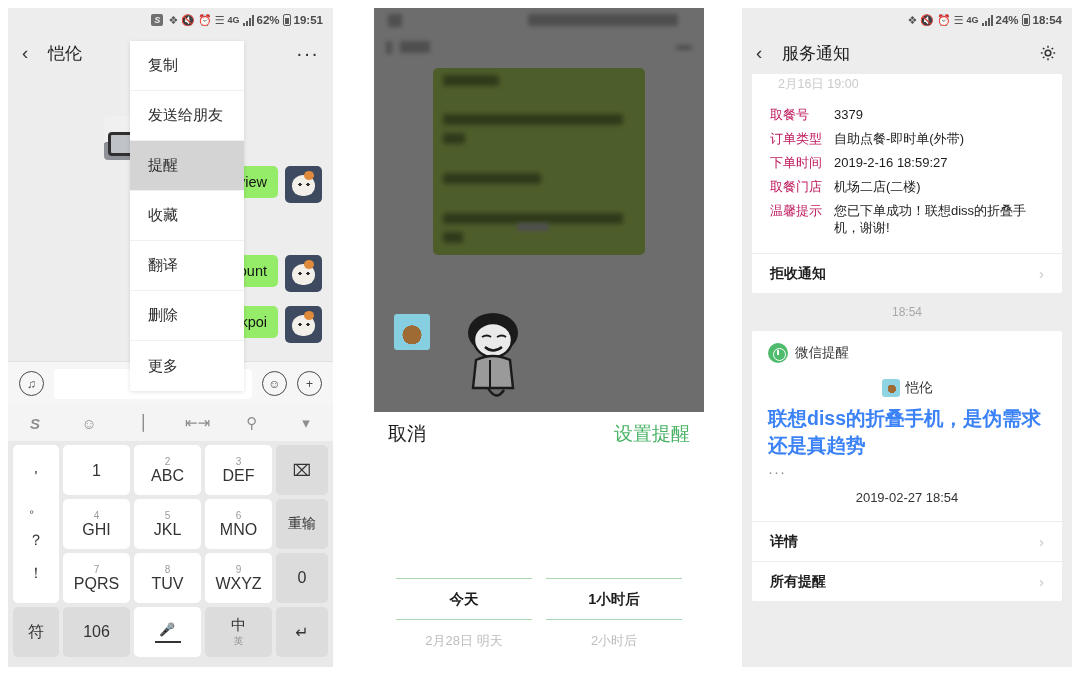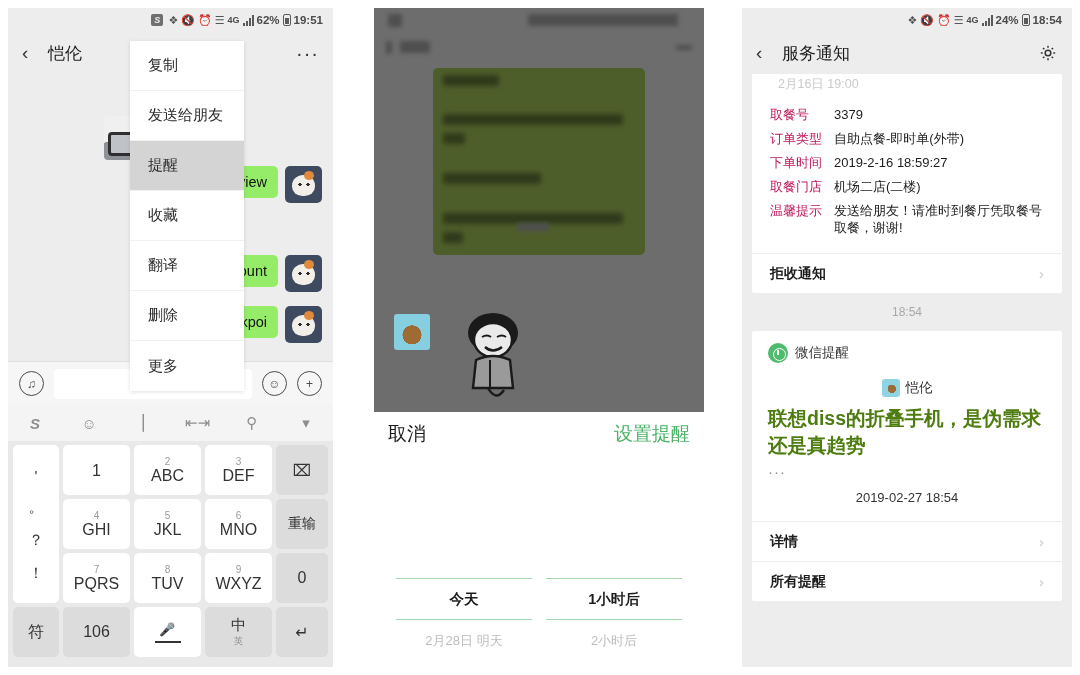--- a/index.html
+++ b/index.html
@@ -160,21 +160,21 @@
   .src-row { display:flex; align-items:center; gap:7px; padding:12px 16px 4px 16px; }
   .clock-ico { width:20px; height:20px; border-radius:50%; background:#4fbb6c; position:relative; flex:none; }
   .clock-ico:before{content:"";position:absolute;left:4.5px;top:4.5px;width:11px;height:11px;
     border:1.4px solid #fff;border-radius:50%;}
   .clock-ico:after{content:"";position:absolute;left:9.3px;top:7px;width:1.4px;height:5px;background:#fff;}
   .src-name { font-size:13.5px; color:#353535; }
   .author-row { display:flex; align-items:center; justify-content:center; gap:6px; padding:12px 0 6px 0; }
   .author-ava { width:18px; height:18px; border-radius:3px;
     background: radial-gradient(circle at 55% 55%, #9d6b33 0 30%, #8fd4e3 31% 100%); flex:none; }
   .author-name { font-size:13.5px; color:#2a2a2a; }
-  .art-title { font-size:19.5px; line-height:27px; color:#4d7c0f; font-weight:bold; padding:2px 16px 0 16px; }
+  .art-title { font-size:19.5px; line-height:27px; color:#3b82f6; font-weight:bold; padding:2px 16px 0 16px; }
   .ellip { font-size:15px; color:#8e8e8e; padding:4px 16px 0 16px; letter-spacing:1px; }
   .art-ts { text-align:center; font-size:13px; color:#333; padding:10px 0 16px 0; }
   .gear { width:20px; height:20px; position:relative; }
   .gear svg { display:block; }
 </style>
 </head>
 <body>
 
 <div class="stage">
 
@@ -429,21 +429,21 @@
         <div class="kv">
           <span class="k">下单时间</span>
           <span class="v">2019-2-16 18:59:27</span>
         </div>
         <div class="kv">
           <span class="k">取餐门店</span>
           <span class="v">机场二店(二楼)</span>
         </div>
         <div class="kv">
           <span class="k">温馨提示</span>
-          <span class="v">发送给朋友！请准时到餐厅凭取餐号取餐，谢谢!</span>
+          <span class="v">您已下单成功！联想diss的折叠手机，谢谢!</span>
         </div>
         <div style="height:14px"></div>
         <div class="card-row">
           <span>拒收通知</span>
           <span class="chev">›</span>
         </div>
       </div>
 
       <div class="ts-center">18:54</div>
 

